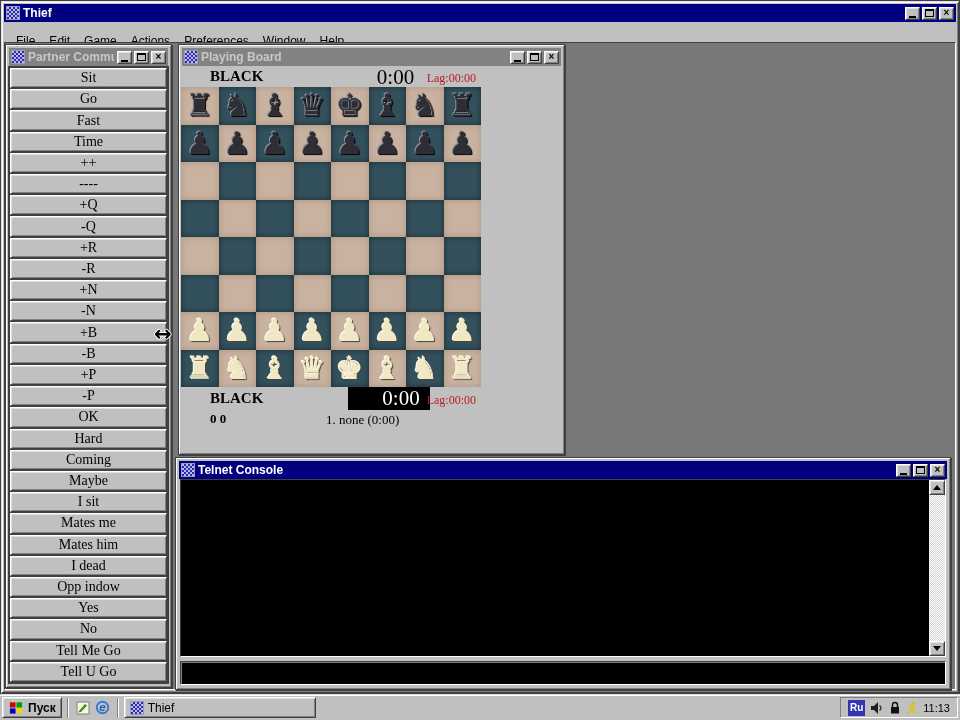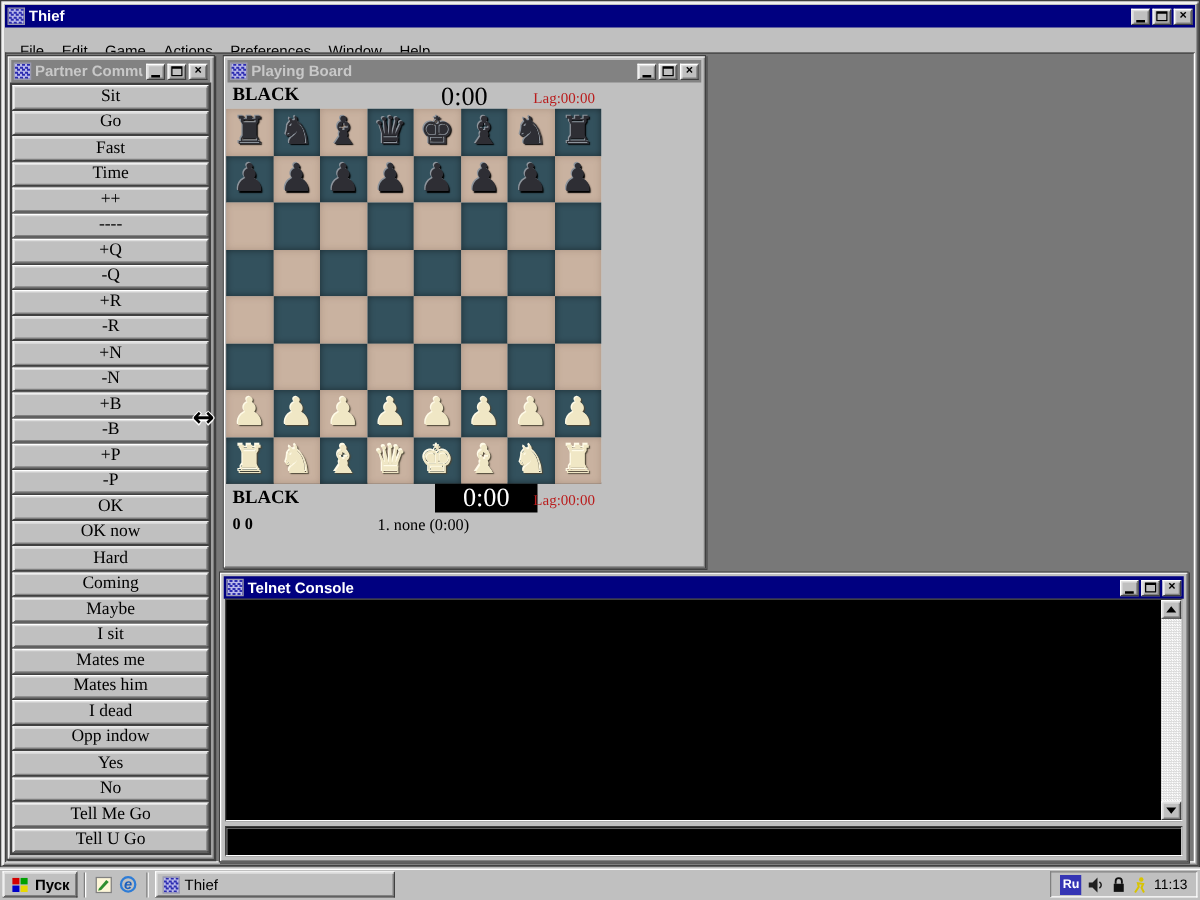--- a/index.html
+++ b/index.html
@@ -3,21 +3,21 @@
 <meta charset="utf-8">
 <style>
   * { margin:0; padding:0; box-sizing:border-box; }
   html,body { width:960px; height:720px; }
   body {
     position:relative; overflow:hidden;
     background:var(--mdi-bg,#787878);
     font-family:"Liberation Sans","DejaVu Sans",sans-serif;
     -webkit-font-smoothing:none;
   }
-  .serif { font-family:"Liberation Serif","DejaVu Serif",serif; }
+  .serif { font-family:"Liberation Serif","DejaVu Serif",serif;margin-left:24px; }
 
   
   .win {
     position:absolute; background:var(--chrome,#c0c0c0);
     border:1px solid #404040;
     box-shadow: inset 1px 1px 0 #ffffff, inset -1px -1px 0 #808080, 1px 1px 0 #404040;
   }
   .titlebar {
     position:absolute; left:3px; top:3px; right:3px; height:18px;
     display:flex; align-items:center; padding:0 2px; gap:3px;
@@ -225,21 +225,20 @@
       <div class="pbtn">-Q</div>
       <div class="pbtn">+R</div>
       <div class="pbtn">-R</div>
       <div class="pbtn">+N</div>
       <div class="pbtn">-N</div>
       <div class="pbtn">+B</div>
       <div class="pbtn">-B</div>
       <div class="pbtn">+P</div>
       <div class="pbtn">-P</div>
       <div class="pbtn">OK</div>
-      <div class="pbtn">OK now</div>
       <div class="pbtn">Hard</div>
       <div class="pbtn">Coming</div>
       <div class="pbtn">Maybe</div>
       <div class="pbtn">I sit</div>
       <div class="pbtn">Mates me</div>
       <div class="pbtn">Mates him</div>
       <div class="pbtn">I dead</div>
       <div class="pbtn">Opp indow</div>
       <div class="pbtn">Yes</div>
       <div class="pbtn">No</div>

